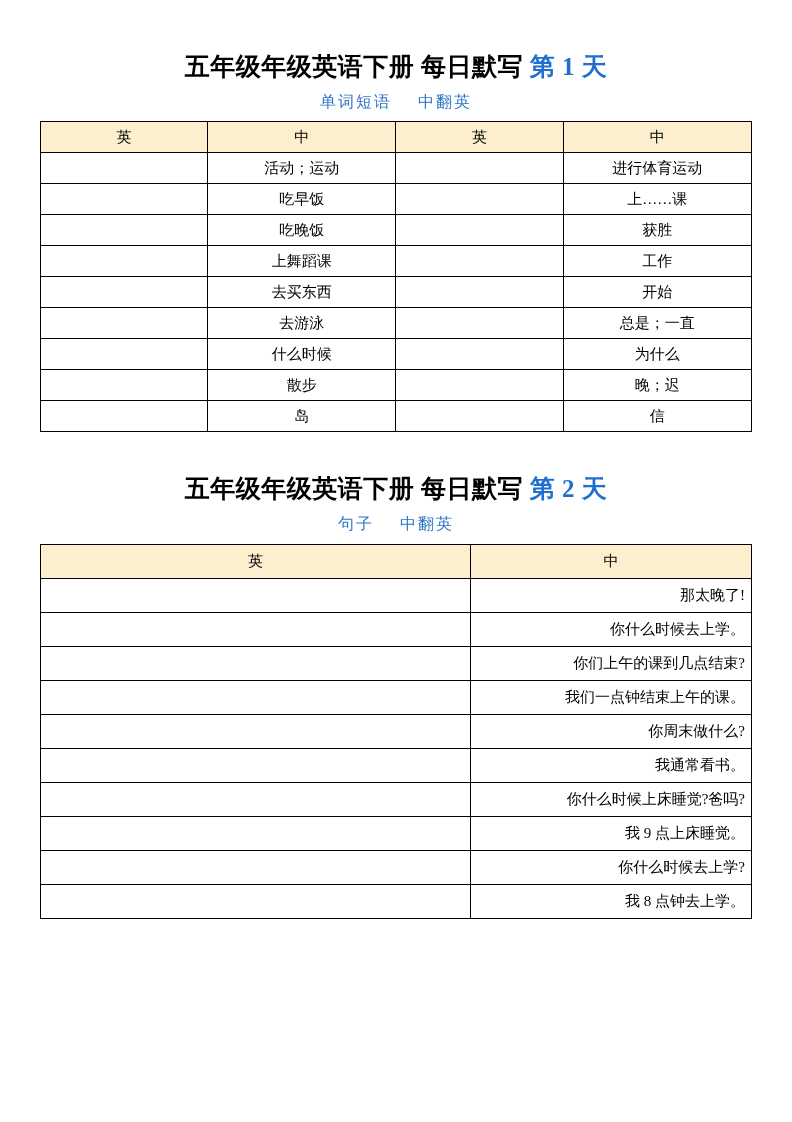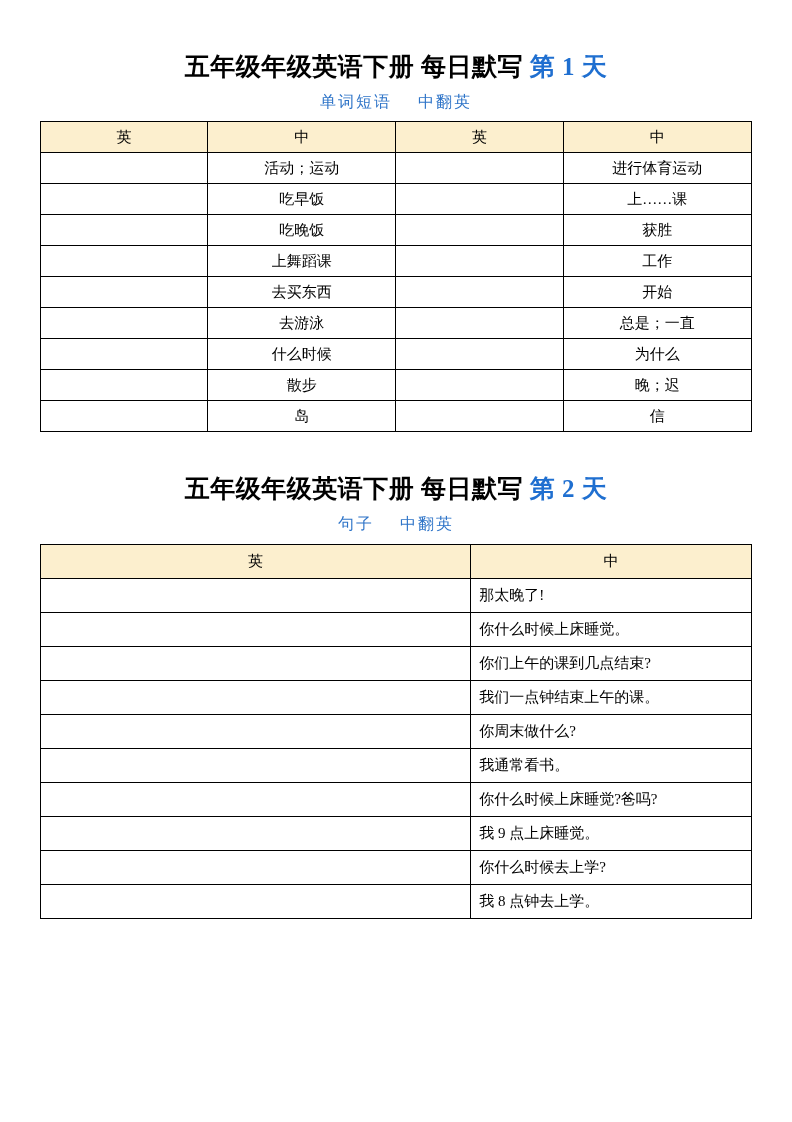--- a/index.html
+++ b/index.html
@@ -68,21 +68,21 @@
   }
   thead th {
     background: #fcefce;
     text-align: center;
     font-weight: normal;
   }
   td.cn-center {
     text-align: center;
   }
   td.cn-left {
-    text-align: left;
+    text-align: right;
     padding-left: 8px;
   }
   td.blank {
     background: #ffffff;
   }
 
   
   table.t-words col.c-en { width: 23.5%; }
   table.t-words col.c-cn { width: 26.5%; }
 
@@ -208,21 +208,21 @@
           <th>中</th>
         </tr>
       </thead>
       <tbody>
         <tr>
           <td class="blank"></td>
           <td class="cn-left">那太晚了!</td>
         </tr>
         <tr>
           <td class="blank"></td>
-          <td class="cn-left">你什么时候上床睡觉。</td>
+          <td class="cn-left">你什么时候去上学。</td>
         </tr>
         <tr>
           <td class="blank"></td>
           <td class="cn-left">你们上午的课到几点结束?</td>
         </tr>
         <tr>
           <td class="blank"></td>
           <td class="cn-left">我们一点钟结束上午的课。</td>
         </tr>
         <tr>

